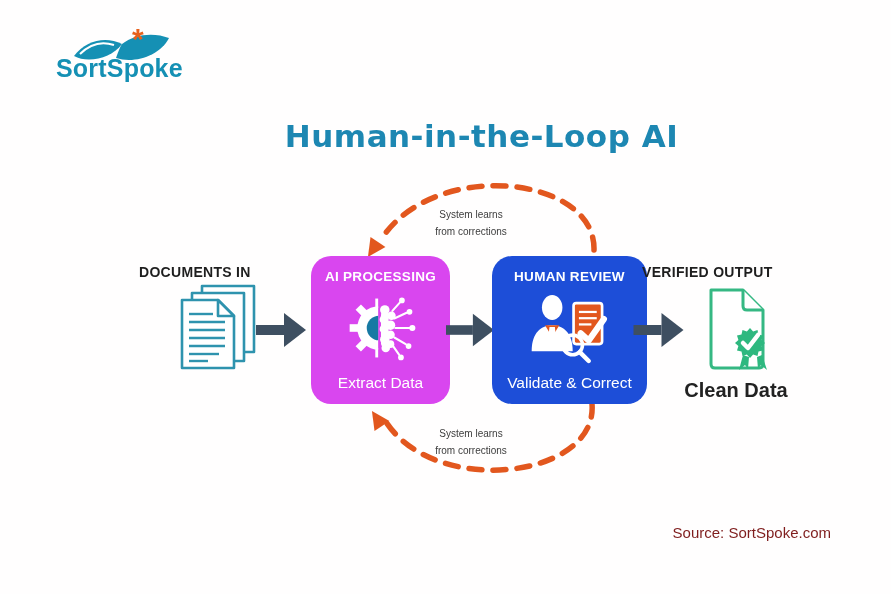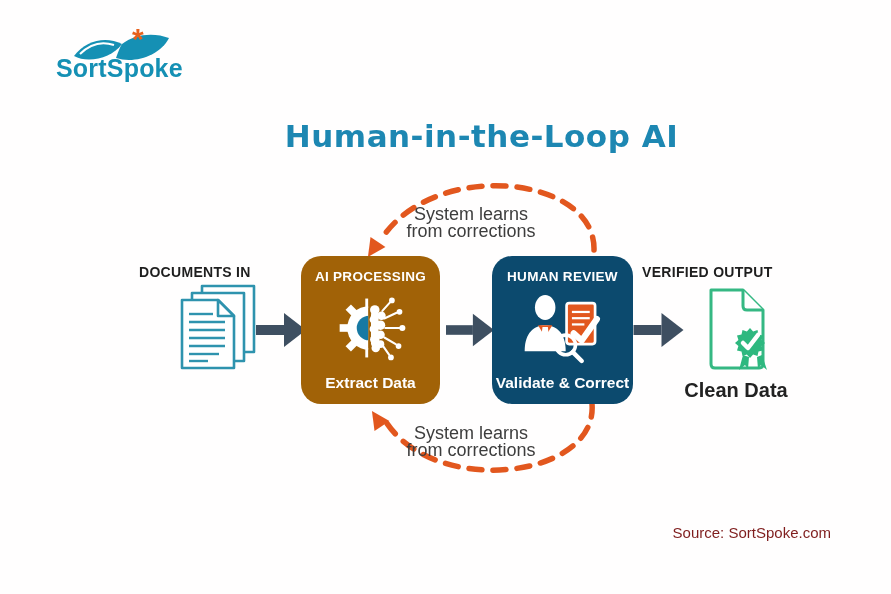--- a/index.html
+++ b/index.html
@@ -34,21 +34,21 @@
     margin-left: 36px;
   }
 
   
   .diagram { position: absolute; left: 0; top: 0; width: 891px; height: 594px; }
 
   svg.arcs { position: absolute; left: 0; top: 0; width: 891px; height: 594px; pointer-events: none; }
 
   .loop-label {
     position: absolute; width: 220px; text-align: center;
-    color: #3d3d3d; font-size: 18px; font-weight: 500; line-height: 17px;
+    color: #3d3d3d; font-size: 10px; font-weight: 500; line-height: 17px;
   }
   .loop-label.top { left: 361px; top: 206px; }
   .loop-label.bottom { left: 361px; top: 425px; }
 
   .stage-label {
     position: absolute; width: 170px; 
     color: #1e1e1e; font-size: 14px; font-weight: 700; letter-spacing: 0.3px;
   }
   .caption {
     position: absolute; width: 170px; text-align: center;
@@ -63,29 +63,29 @@
   .flow-arrow.a2 { left: 446px; width: 48px; }
   .flow-arrow.a3 { left: 633px; width: 51px; }
 
   .stage-box {
     position: absolute; top: 256px; height: 148px;
     border-radius: 20px;
     display: flex; flex-direction: column; align-items: center;
     justify-content: space-between;
     padding: 13px 6px 12px 6px;
   }
-  .stage-box.ai    { left: 301px; width: 139px; background: #a16207; }
-  .stage-box.human { left: 492px; width: 141px; background: #0c4a6e; }
+  .stage-box.ai    { left: 311px; width: 139px; background: #d946ef; }
+  .stage-box.human { left: 492px; width: 155px; background: #1d4ed8; }
   .stage-box .box-title {
     color: #ffffff; font-size: 13.5px; font-weight: 700; letter-spacing: 0.3px;
     text-align: center; white-space: nowrap;
   }
   .stage-box .box-icon { width: 82px; height: 76px; margin-top: -2px; }
   .stage-box .box-sub {
-    color: #ffffff; font-size: 15.5px; font-weight: 700; text-align: center; white-space: nowrap;
+    color: #ffffff; font-size: 15.5px; font-weight: 400; text-align: center; white-space: nowrap;
   }
 
   
   .source {
     position: absolute; right: 60px; top: 524px;
     color: #7f1d1d; font-size: 15px;
   }
 </style>
 </head>
 <body>

